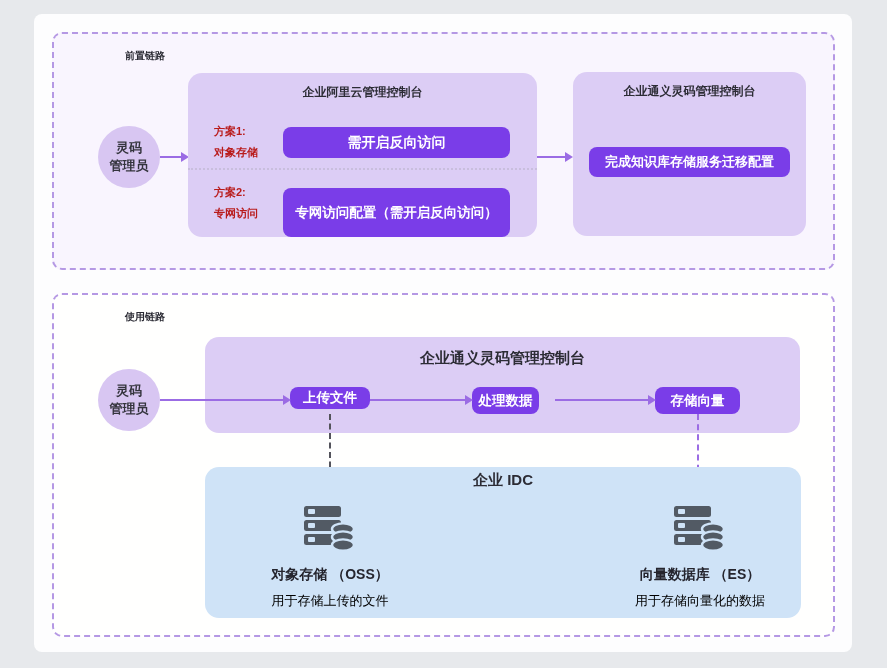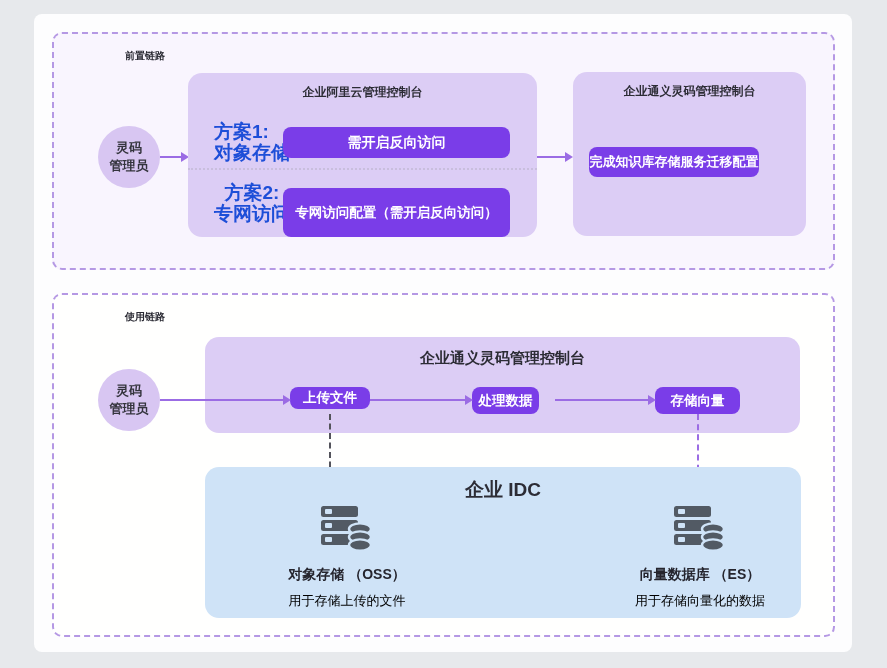--- a/index.html
+++ b/index.html
@@ -37,21 +37,21 @@
     align-items:center;justify-content:center;
     font-size:13px;font-weight:bold;line-height:18px;color:#34343d;
   }
   .lavbox{position:absolute;background:var(--lav-box);border-radius:14px;}
   .box-title{position:absolute;left:0;right:0;text-align:center;font-size:12px;font-weight:bold;color:#2c2c35;}
   .pbtn{
     position:absolute;background:var(--btn-purple);border-radius:8px;
     color:#fff;font-weight:bold;display:flex;align-items:center;justify-content:center;
     white-space:nowrap;
   }
-  .plan-label{position:absolute;font-size:19px;font-weight:bold;line-height:21px;color:#1d4ed8;}
+  .plan-label{position:absolute;font-size:11px;font-weight:bold;line-height:21px;color:#b91c1c;}
   .dotted-div{position:absolute;left:0;right:0;border-top:2px dotted var(--dot-div);}
   .hline{position:absolute;height:2px;background:var(--arrow);}
   .ah-right{position:absolute;width:0;height:0;border-top:5px solid transparent;border-bottom:5px solid transparent;border-left:8px solid var(--arrow);}
   .vdash{position:absolute;width:0;border-left:2px dashed var(--dark-arrow);}
   .vdash.purple{border-left-color:var(--arrow);}
   .ah-down{position:absolute;width:0;height:0;border-left:5px solid transparent;border-right:5px solid transparent;border-top:8px solid var(--dark-arrow);}
   .ah-down.purple{border-top-color:var(--arrow);}
   .idc{position:absolute;background:var(--idc-bg);border-radius:14px;}
   .idc-node{position:absolute;width:220px;display:flex;flex-direction:column;align-items:center;}
   .idc-name{font-size:14px;font-weight:bold;color:#25252e;margin-top:9px;}
@@ -77,33 +77,33 @@
   <div class="box-title" style="top:11px;">企业阿里云管理控制台</div>
 
   <div class="plan-label" style="left:26px;top:48px;">
     <div>方案1:</div>
     <div>对象存储</div>
   </div>
   <div class="pbtn" style="left:95px;top:54px;width:227px;height:31px;font-size:14px;">需开启反向访问</div>
 
   <div class="dotted-div" style="top:95px;"></div>
 
-  <div class="plan-label" style="left:26px;top:109px;text-align:center;">
+  <div class="plan-label" style="left:26px;top:109px;">
     <div>方案2:</div>
     <div>专网访问</div>
   </div>
   <div class="pbtn" style="left:95px;top:115px;width:227px;height:49px;font-size:13.5px;">专网访问配置（需开启反向访问）</div>
 </div>
 
 <div class="hline" style="left:537px;top:156px;width:29px;"></div>
 <div class="ah-right" style="left:565px;top:152px;"></div>
 
 <div class="lavbox" style="left:573px;top:72px;width:233px;height:164px;">
   <div class="box-title" style="top:11px;">企业通义灵码管理控制台</div>
-  <div class="pbtn" style="left:16px;top:75px;width:170px;height:30px;font-size:13px;">完成知识库存储服务迁移配置</div>
+  <div class="pbtn" style="left:16px;top:75px;width:201px;height:30px;font-size:13px;">完成知识库存储服务迁移配置</div>
 </div>
 
 <div class="section sec-use"></div>
 <div class="sec-label" style="left:85px;top:310px;">使用链路</div>
 
 <div class="actor" style="left:98px;top:369px;">
   <span>灵码</span>
   <span>管理员</span>
 </div>
 
@@ -123,23 +123,23 @@
 <div class="hline" style="left:555px;top:399px;width:94px;"></div>
 <div class="ah-right" style="left:648px;top:395px;"></div>
 
 <div class="vdash" style="left:329px;top:414px;height:82px;"></div>
 <div class="ah-down" style="left:325px;top:496px;"></div>
 
 <div class="vdash purple" style="left:697px;top:414px;height:87px;"></div>
 <div class="ah-down purple" style="left:693px;top:501px;"></div>
 
 <div class="idc" style="left:205px;top:467px;width:596px;height:151px;">
-  <div class="box-title" style="top:10px;font-size:19px;">企业 IDC</div>
+  <div class="box-title" style="top:4px;font-size:15px;">企业 IDC</div>
 
-  <div class="idc-node" style="left:32px;top:38px;">
+  <div class="idc-node" style="left:15px;top:38px;">
     <span>
       <svg width="54" height="48" viewBox="0 0 54 48">
         <g fill="#525a64">
           <rect x="1" y="1" width="37" height="11" rx="2.5"></rect>
           <rect x="1" y="15" width="37" height="11" rx="2.5"></rect>
           <rect x="1" y="29" width="37" height="11" rx="2.5"></rect>
         </g>
         <g fill="#cfe3f7">
           <rect x="5" y="4" width="7" height="5" rx="1"></rect>
           <rect x="5" y="18" width="7" height="5" rx="1"></rect>

